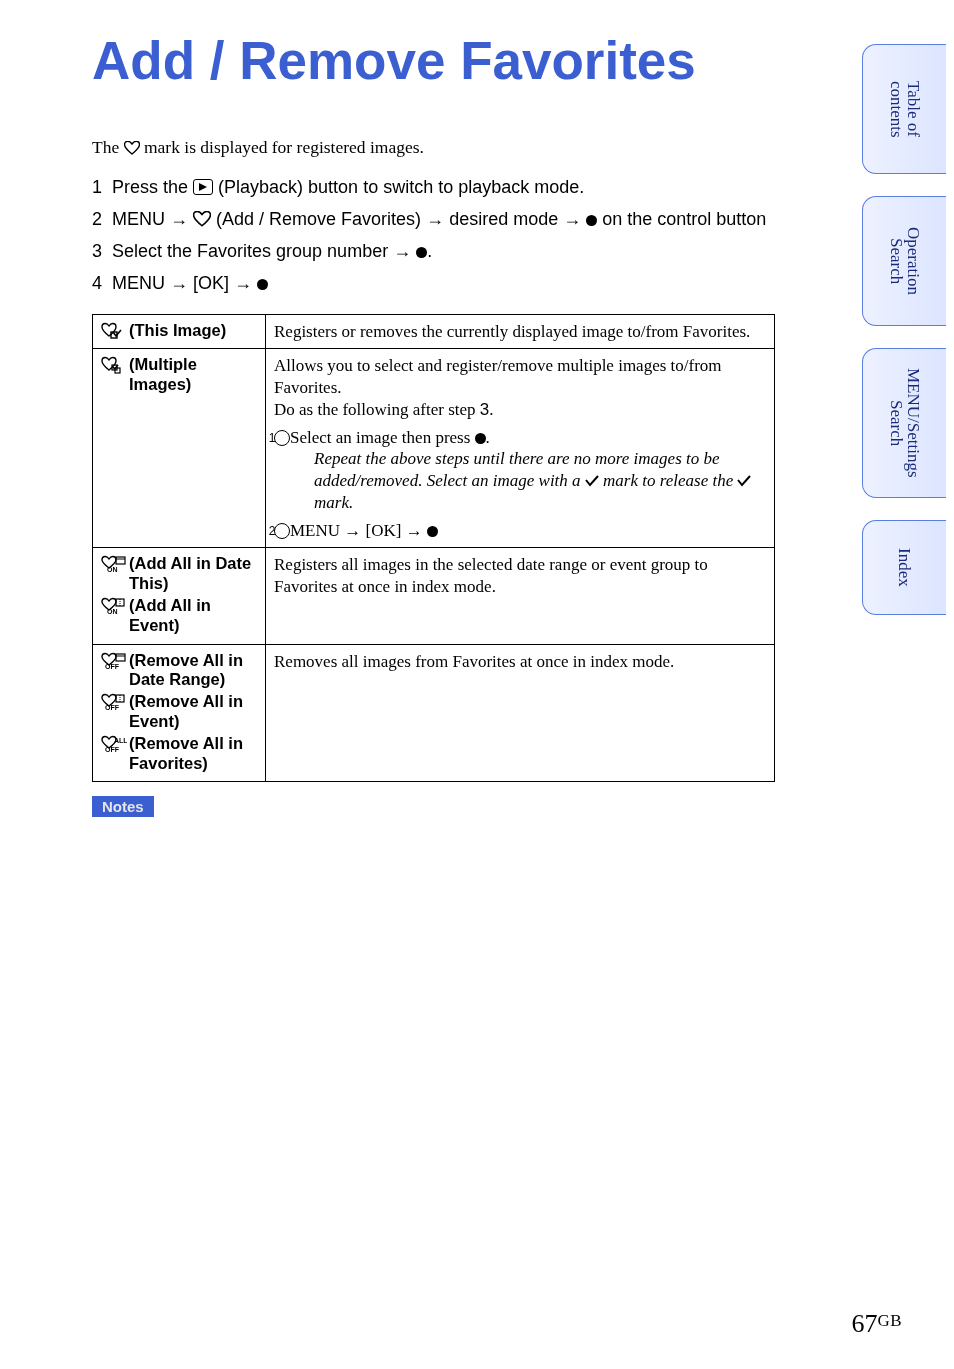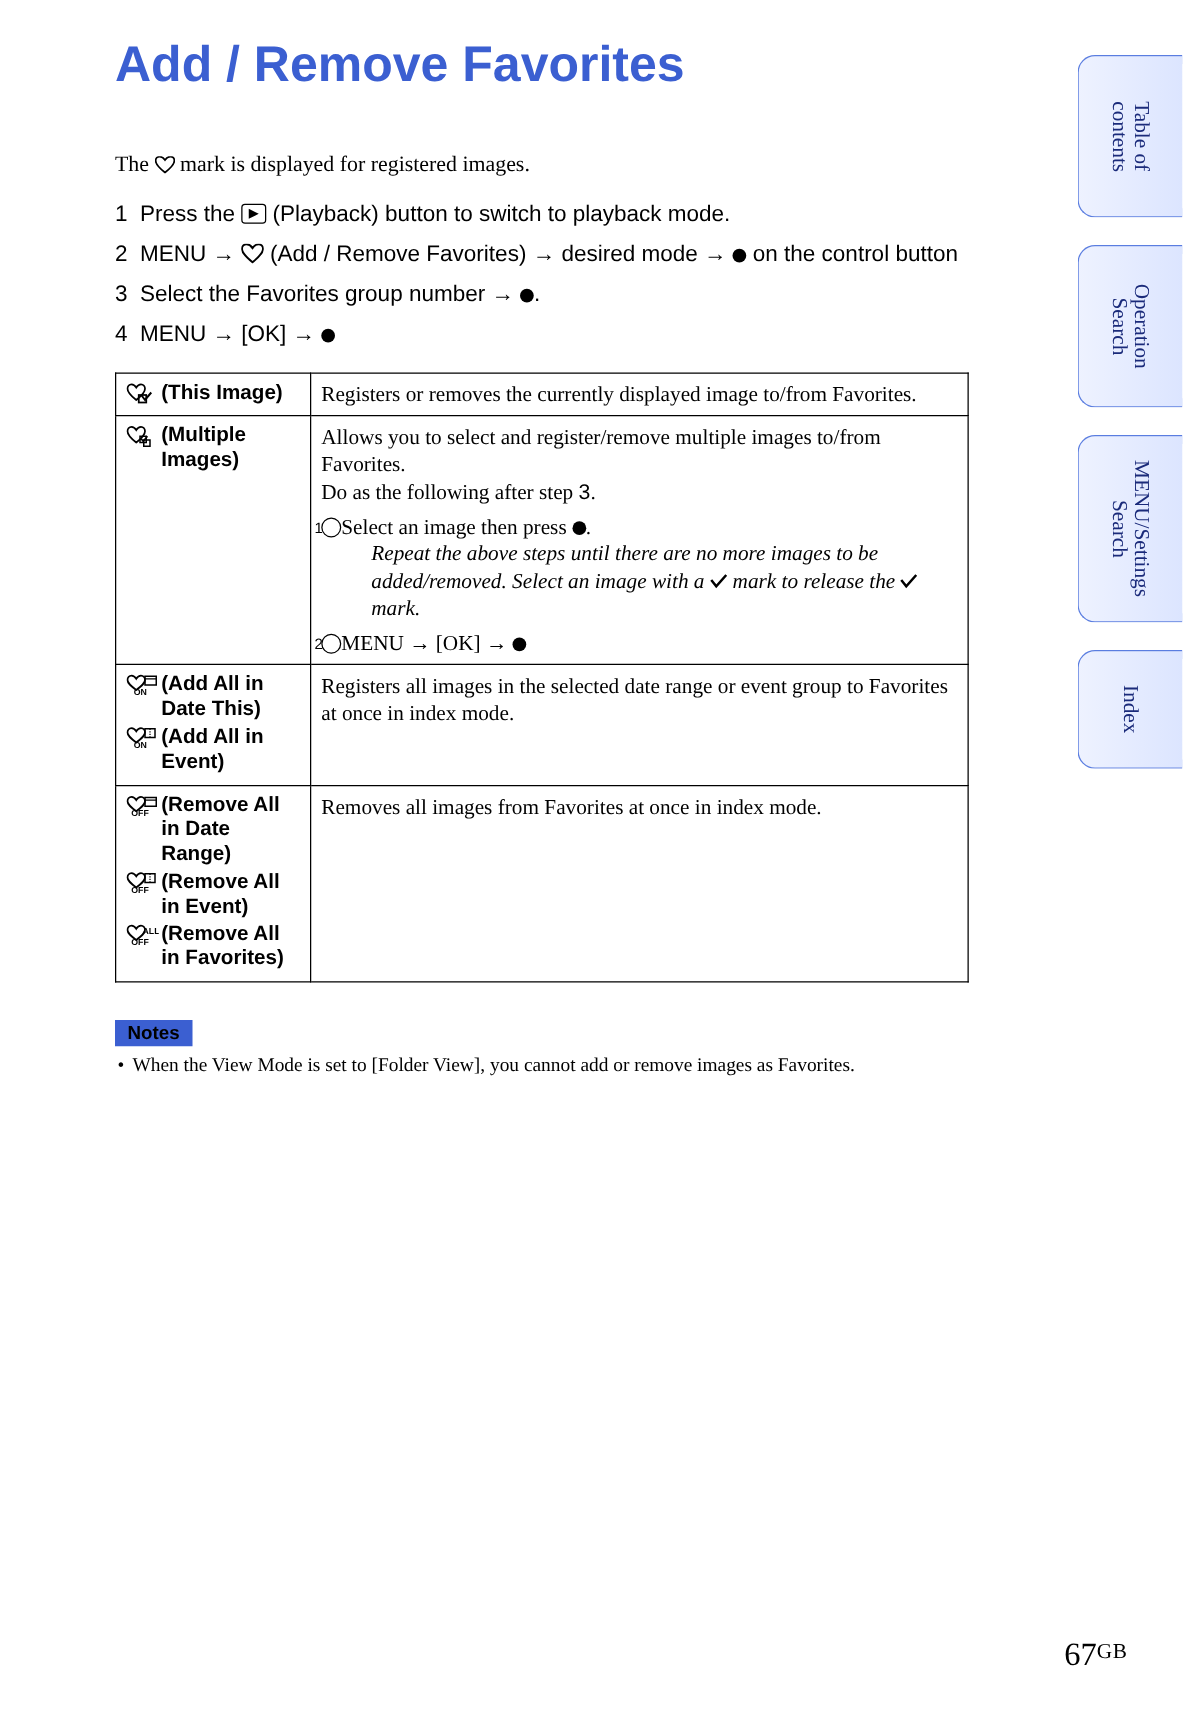--- a/index.html
+++ b/index.html
@@ -11,51 +11,51 @@
     position: relative;
     color: #000;
   }
   .page {
     padding: 30px 60px 20px 92px;
     width: 835px;
   }
   .title {
     color: #3b5fd1;
     font-family: Arial, Helvetica, sans-serif;
-    font-size: 40px;
+    font-size: 53px;
     font-weight: bold;
     margin-bottom: 22px;
   }
   .intro { font-size: 17.5px; line-height: 1.3; margin-bottom: 14px; }
   .intro .heart-icon { display: inline-block; vertical-align: -2px; }
   ol.steps { list-style: none; counter-reset: step; font-family: Arial, Helvetica, sans-serif; font-size: 18px; }
   ol.steps > li { display: flex; margin-bottom: 8px; line-height: 1.35; }
   ol.steps > li .num { flex: 0 0 20px; }
   ol.steps > li .body { flex: 1; }
   .arrow { font-family: Arial, sans-serif; }
   .playback-box {
     display: inline-block; border: 1.5px solid #000; border-radius: 3px;
     width: 20px; height: 16px; position: relative; vertical-align: -2px;
   }
   .playback-box svg { position: absolute; top: 1px; left: 3px; }
   .dot { display:inline-block; width:11px; height:11px; background:#000; border-radius:50%; vertical-align: -1px;}
   table.modes {
     border-collapse: collapse; width: 100%; margin-top: 18px; font-size: 17px;
   }
   table.modes td { border: 1px solid #000; padding: 6px 8px; vertical-align: top; }
-  table.modes td.label { width: 156px; font-family: Arial, Helvetica, sans-serif; font-weight: bold; font-size: 16.5px; }
+  table.modes td.label { width: 173px; font-family: Arial, Helvetica, sans-serif; font-weight: bold; font-size: 16.5px; }
   .label-item { display: block; position: relative; padding-left: 28px; line-height: 1.2; margin-bottom: 2px;}
   .label-item .glyph { position: absolute; left: 0; top: 1px; }
   .circ-num { display:inline-block; border:1.2px solid #000; border-radius:50%; width:16px; height:16px; font-size:12px; line-height:14px; text-align:center; font-family: Arial, sans-serif; vertical-align: 1px;}
   .substep { padding-left: 20px; text-indent: -20px; margin-top: 6px;}
   .substep .cont { padding-left: 20px; text-indent: 0; display:block;font-style:italic;}
   .check { font-family: Arial, sans-serif; font-weight: bold;}
   .notes-box {
-    display: inline-block; background: #3b5fd1; color: #000000; font-family: Arial, Helvetica, sans-serif;
-    font-weight: bold; font-size: 15px; padding: 2px 10px; margin-top: 30px;
+    display: inline-block; background: #3b5fd1; color: #e5e5e5; font-family: Arial, Helvetica, sans-serif;
+    font-weight: bold; font-size: 15px; padding: 2px 10px; margin-top: 14px;
   }
   ul.notes { list-style: none; margin-top: 6px; font-size: 15.5px; }
   ul.notes li { padding-left: 14px; position: relative; line-height: 1.35; }
   ul.notes li::before { content: "•"; position: absolute; left: 2px; }
   
   .tabs { position: absolute; right: 8px; top: 44px; width: 84px; }
   .tab {
     border: 1.5px solid #5a7de0; border-right: none;
     border-radius: 14px 0 0 14px;
     background: linear-gradient(to right, #eef2ff 0%, #dce5ff 100%);
@@ -248,21 +248,20 @@
           <span> (Remove All in Favorites)</span>
         </span>
       </td>
       <td class="desc-cell">Removes all images from Favorites at once in index mode.</td>
     </tr>
   </tbody>
     </table>
 
   <div class="notes-box">Notes</div>
   <ul class="notes">
-    <li>When the View Mode is set to [Folder View], you cannot add or remove images as Favorites.</li>
   </ul>
 </div>
 
 <div class="tabs">
   <div class="tab">
       <span class="vt">Table of<br>contents</span>
     </div>
   <div class="tab">
       <span class="vt">Operation<br>Search</span>
     </div>

